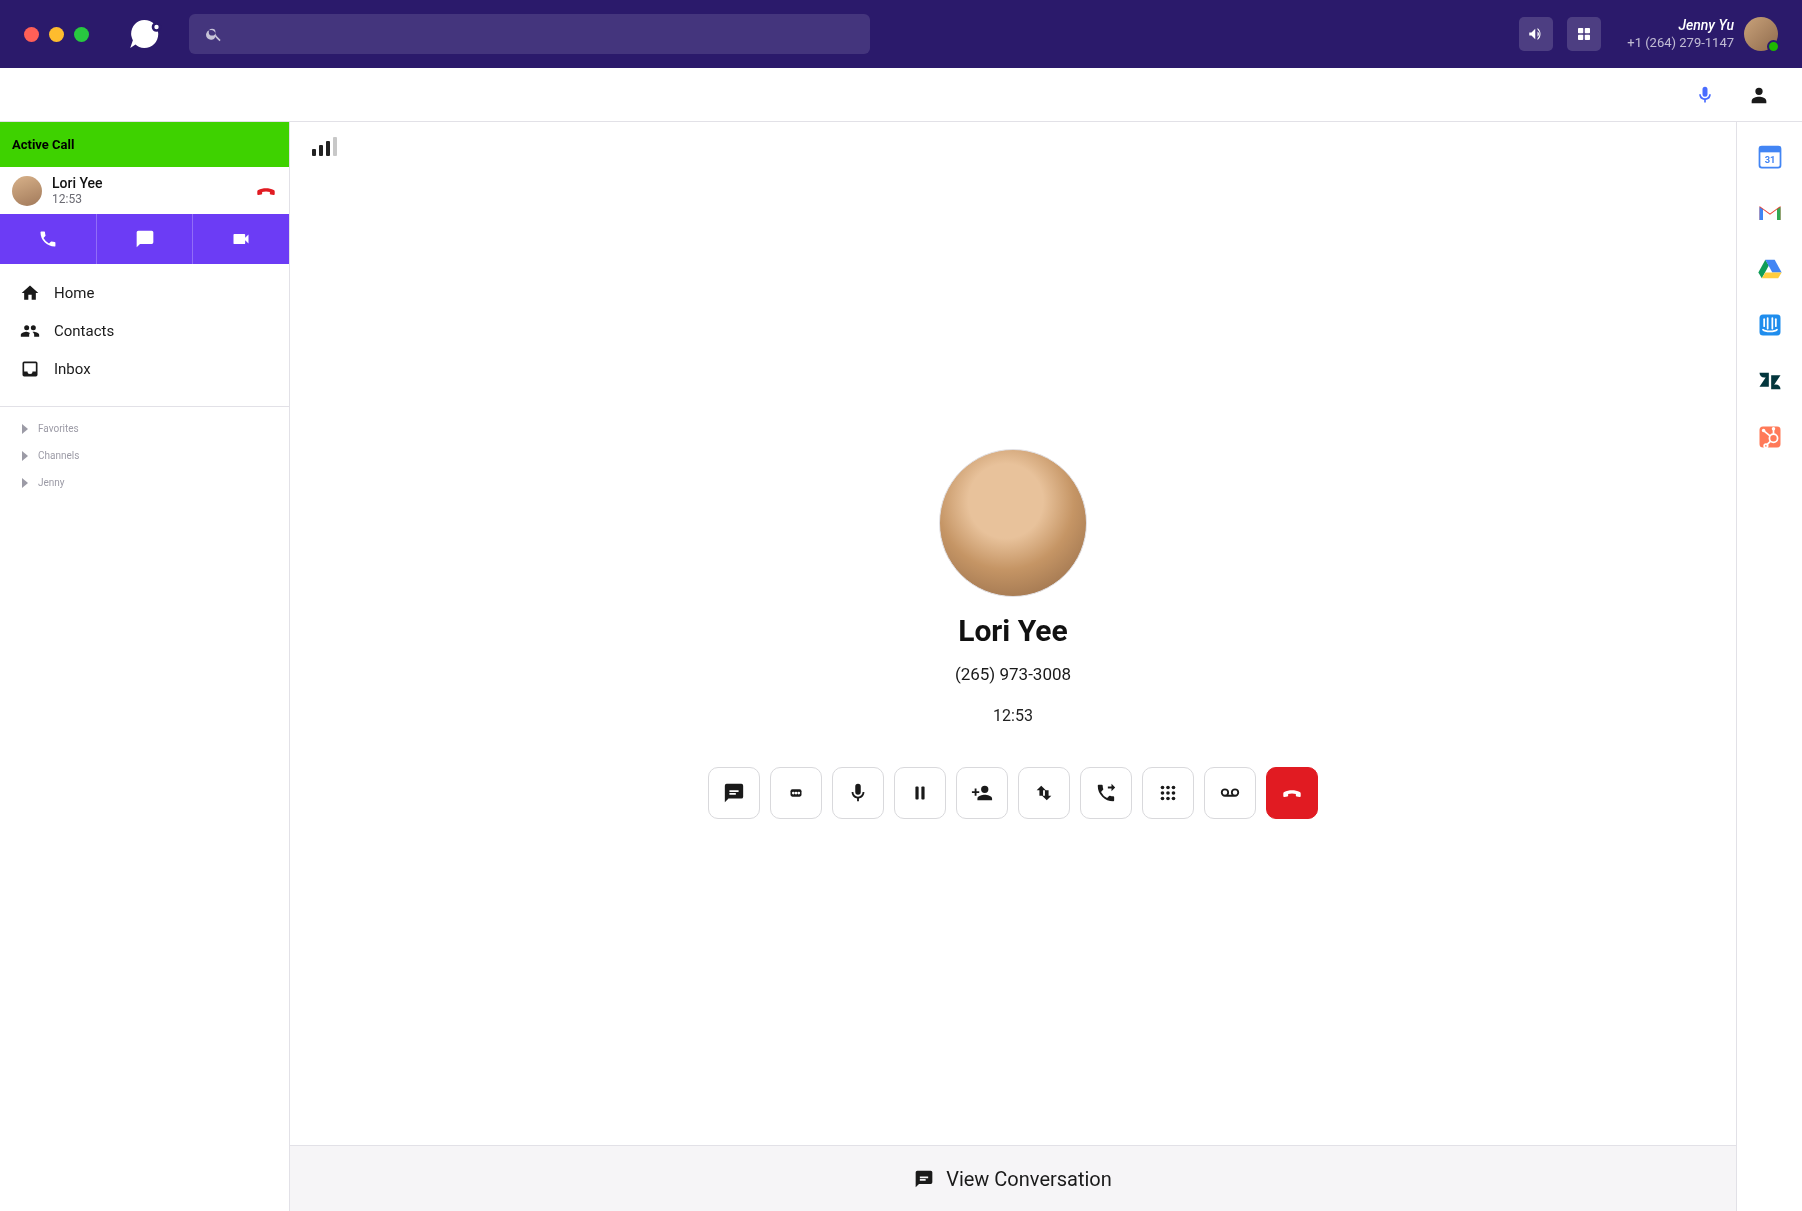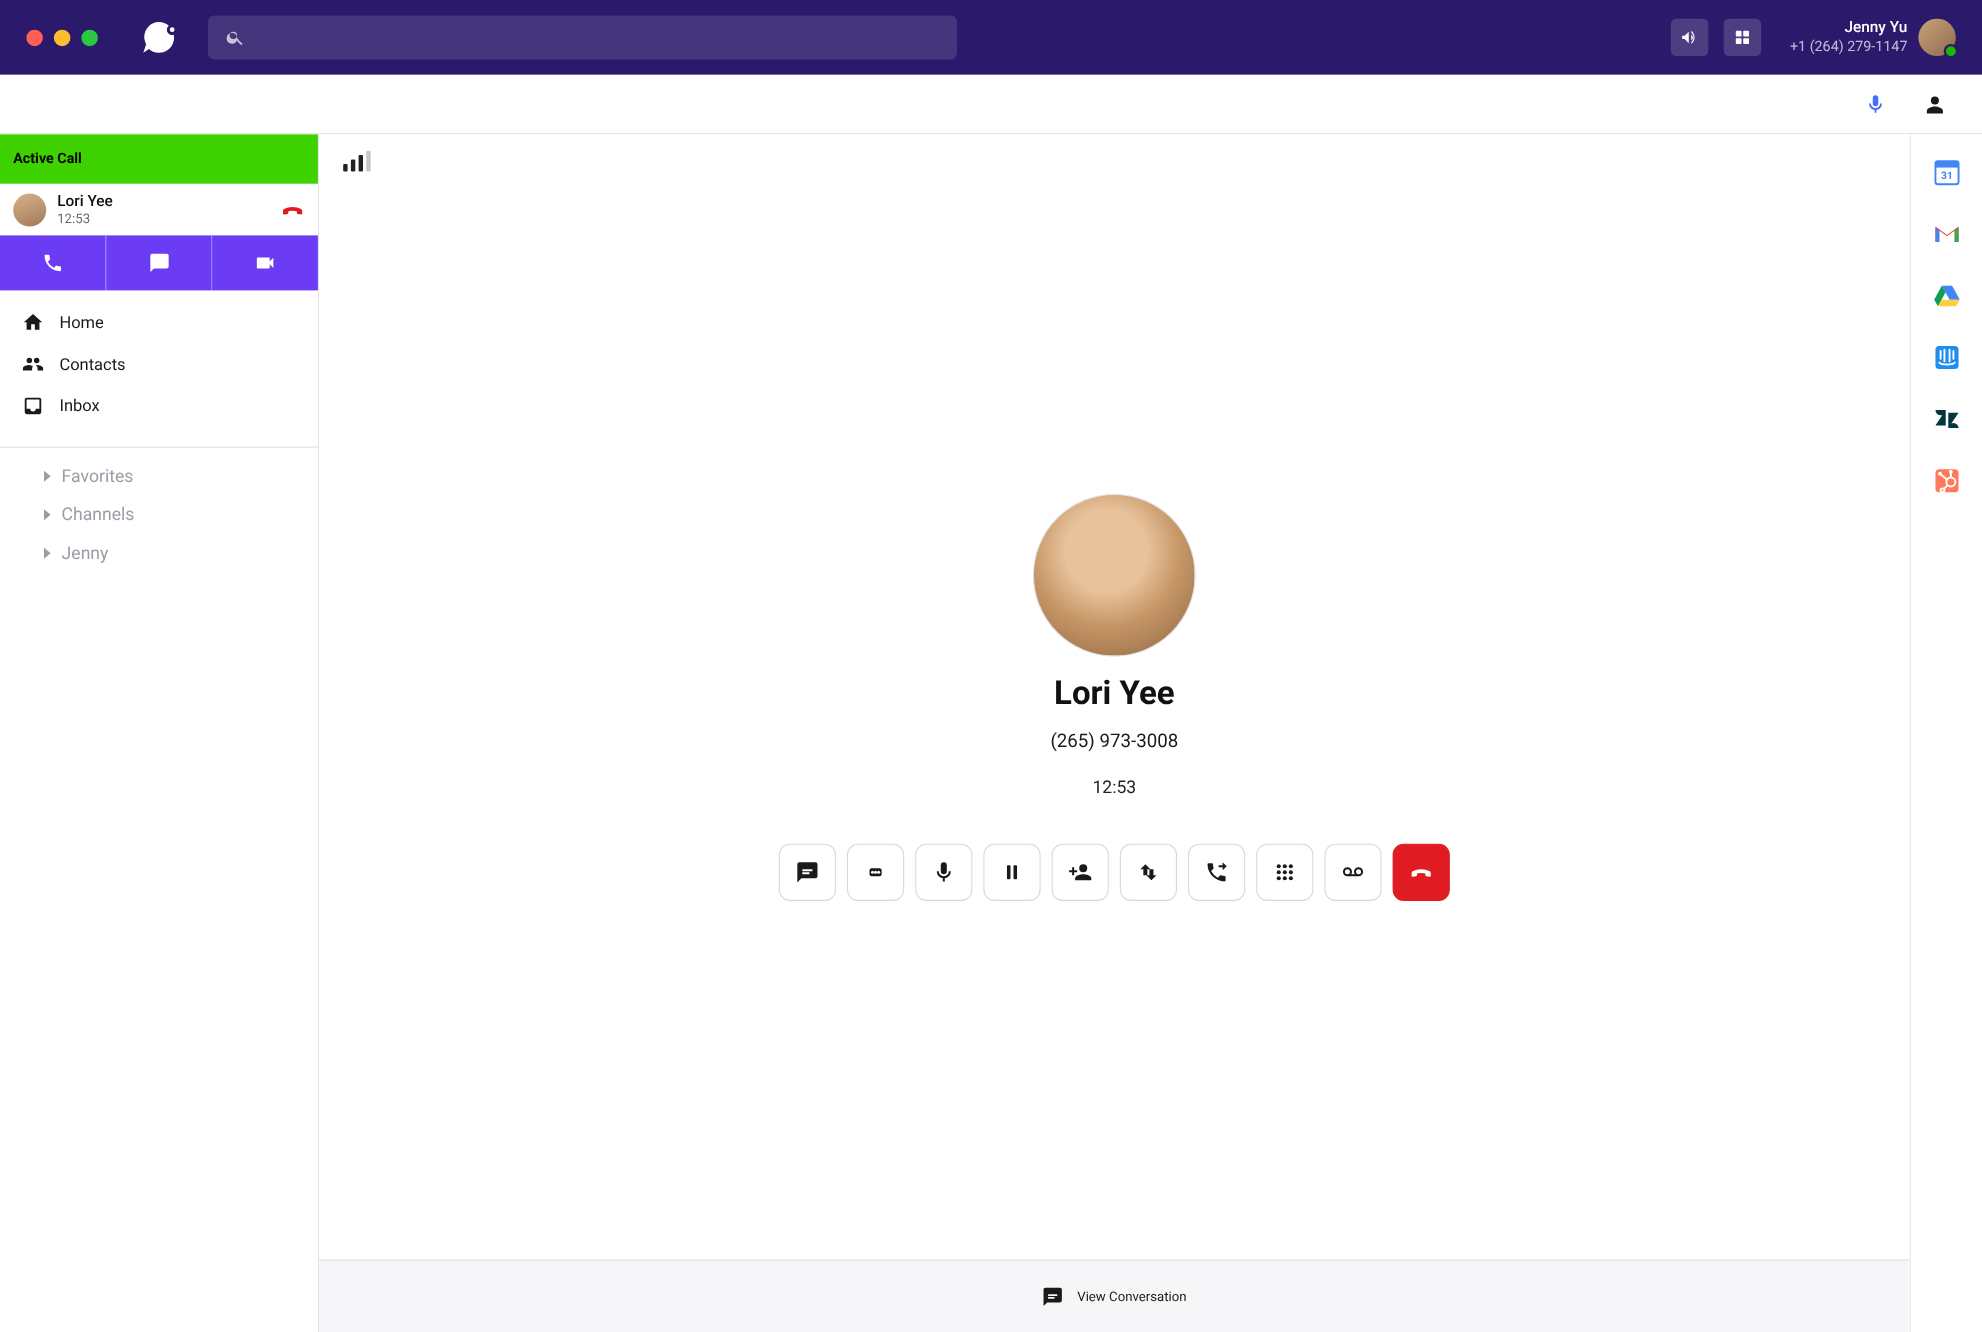--- a/index.html
+++ b/index.html
@@ -26,21 +26,21 @@
   .logo svg{width:100%;height:100%;}
   .search{flex:1;max-width:850px;height:40px;background:rgba(255,255,255,.12);border-radius:6px;display:flex;align-items:center;padding:0 16px;}
   .search svg{width:18px;height:18px;opacity:.7;}
   .search input{flex:1;background:none;border:none;outline:none;color:#fff;font-size:15px;margin-left:10px;}
   .spacer{flex:1;}
   .header-right{display:flex;align-items:center;gap:14px;}
   .hdr-sq{width:34px;height:34px;border-radius:5px;background:rgba(255,255,255,.16);display:flex;align-items:center;justify-content:center;}
   .hdr-sq svg{width:18px;height:18px;fill:#fff;}
   .user-block{display:flex;align-items:center;gap:10px;margin-left:12px;}
   .user-text{display:flex;flex-direction:column;align-items:flex-end;line-height:1.25;}
-  .user-text .name{font-size:14px;font-weight:500;}
+  .user-text .name{font-size:14px;font-weight:500;font-style:italic;}
   .user-text .phone{font-size:13px;opacity:.7;}
   .avatar-wrap{position:relative;}
   .avatar{width:34px;height:34px;border-radius:50%;background:linear-gradient(135deg,#c9a27a,#8f6b4d);}
   .presence{position:absolute;right:-2px;bottom:-2px;width:13px;height:13px;border-radius:50%;background:var(--green-badge);border:2px solid var(--purple);}
 
   
   .secondary{height:54px;border-bottom:1px solid var(--divider);display:flex;align-items:center;padding:0 28px;background:#fff;justify-content:flex-end;gap:24px;}
   .secondary .mic,.secondary .person{display:flex;align-items:center;justify-content:center;width:30px;height:30px;}
   .secondary .mic svg{width:20px;height:20px;fill:#4a6cff;}
   .secondary .person svg{width:22px;height:22px;fill:#1a1a1a;}
@@ -61,21 +61,21 @@
 
   .action-row{display:flex;height:50px;}
   .action-row button{flex:1;border:none;background:var(--violet);display:flex;align-items:center;justify-content:center;cursor:pointer;}
   .action-row button + button{border-left:1px solid rgba(255,255,255,.25);}
   .action-row svg{width:20px;height:20px;fill:#fff;}
 
   .nav{padding:10px 0;}
   .nav-item{display:flex;align-items:center;gap:14px;padding:9px 20px;color:#1a1a1a;cursor:pointer;}
   .nav-item svg{width:20px;height:20px;fill:#1a1a1a;}
   .sep{height:1px;background:var(--divider);margin:8px 0;}
-  .exp-item{display:flex;align-items:center;gap:10px;padding:8px 40px;color:var(--gray-text);cursor:pointer;font-size:16px;}
+  .exp-item{display:flex;align-items:center;gap:10px;padding:8px 22px;color:var(--gray-text);cursor:pointer;font-size:10px;}
   .exp-item .tri{width:0;height:0;border-top:5px solid transparent;border-bottom:5px solid transparent;border-left:6px solid var(--gray-text);}
 
   
   .main{flex:1;display:flex;flex-direction:column;background:#fff;position:relative;}
   .signal{position:absolute;top:14px;left:22px;display:flex;align-items:flex-end;gap:3px;height:20px;}
   .signal span{width:4px;background:#222;border-radius:1px;}
   .signal span:nth-child(1){height:7px}.signal span:nth-child(2){height:11px}.signal span:nth-child(3){height:15px}.signal span:nth-child(4){height:19px;opacity:.25;}
 
   .call-center{flex:1;display:flex;flex-direction:column;align-items:center;justify-content:center;gap:16px;}
   .big-avatar{width:148px;height:148px;border-radius:50%;background:radial-gradient(circle at 45% 35%,#e8c29b 0 30%,#c59565 55%,#8a6343 100%);border:1px solid #e1e0e4;}
@@ -84,21 +84,21 @@
   .call-timer{font-size:16px;color:#222;margin-top:6px;}
 
   .ctrl-row{display:flex;gap:10px;margin-top:26px;}
   .ctrl{width:52px;height:52px;border:1px solid var(--gray-border);border-radius:10px;background:#fff;display:flex;align-items:center;justify-content:center;cursor:pointer;}
   .ctrl svg{width:22px;height:22px;fill:#1a1a1a;}
   .ctrl.end{background:var(--red);border-color:var(--red);}
   .ctrl.end svg{fill:#fff;}
 
   .bottom-bar{height:66px;border-top:1px solid var(--divider);background:var(--gray-bg);display:flex;align-items:center;justify-content:center;gap:12px;cursor:pointer;}
   .bottom-bar svg{width:20px;height:20px;fill:#1a1a1a;}
-  .bottom-bar span{font-size:12px;color:#1a1a1a;}
+  .bottom-bar span{font-size:20px;color:#1a1a1a;}
 
   
   .rail{width:66px;border-left:1px solid var(--divider);background:#fff;display:flex;flex-direction:column;align-items:center;padding-top:20px;gap:26px;}
   .rail .int{width:30px;height:30px;display:flex;align-items:center;justify-content:center;cursor:pointer;text-align:center;}
   .rail .int svg{width:28px;height:28px;}
 </style>
 </head>
 <body>
 
 <div class="app">

